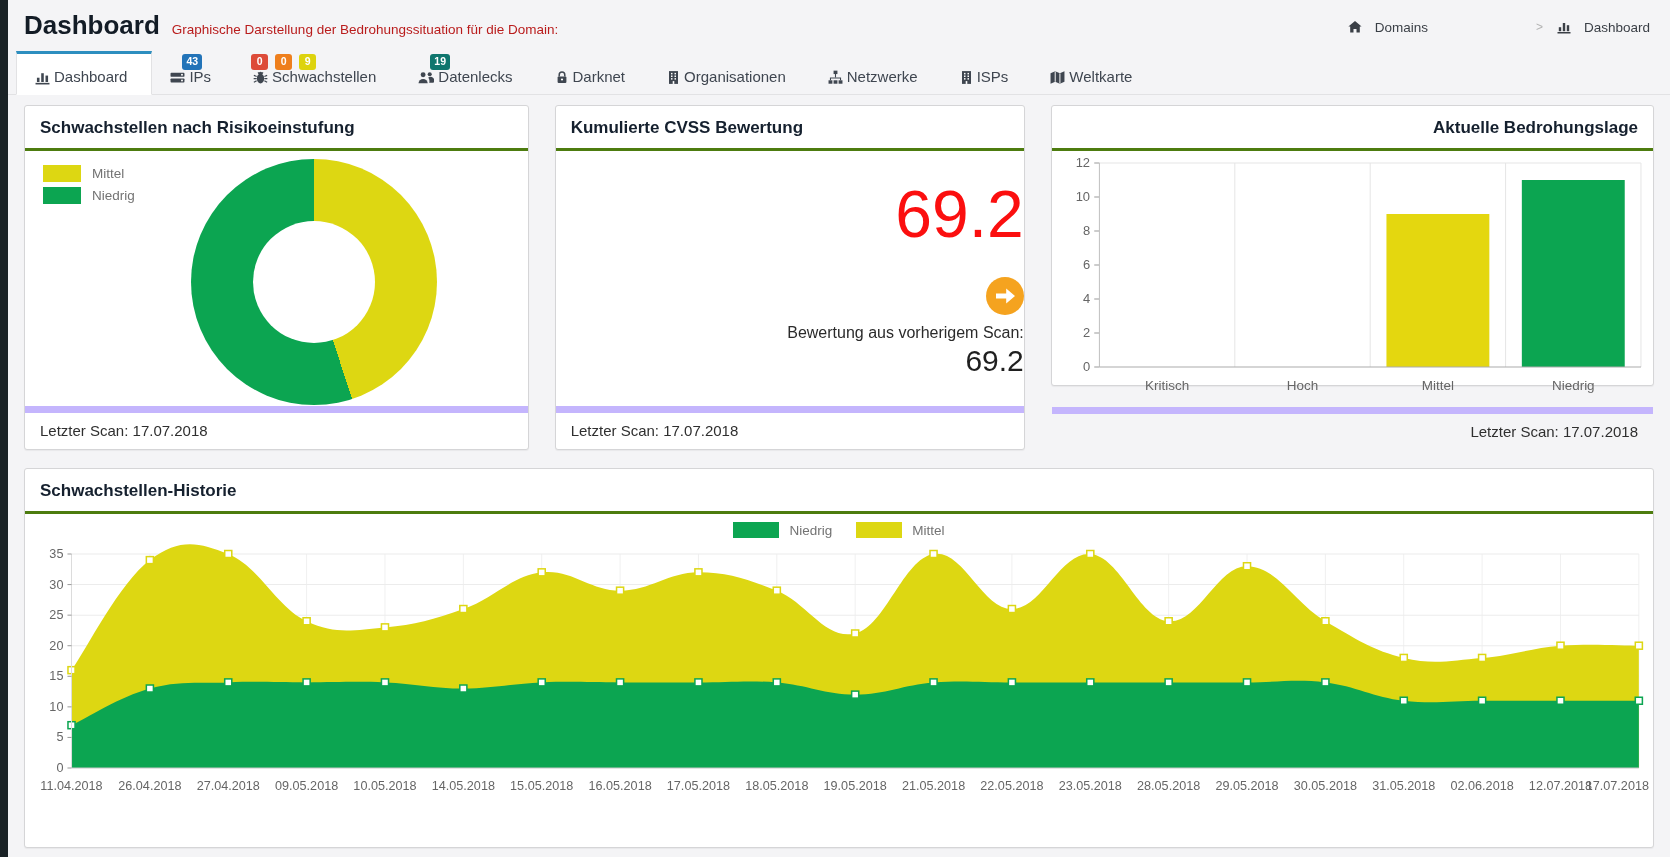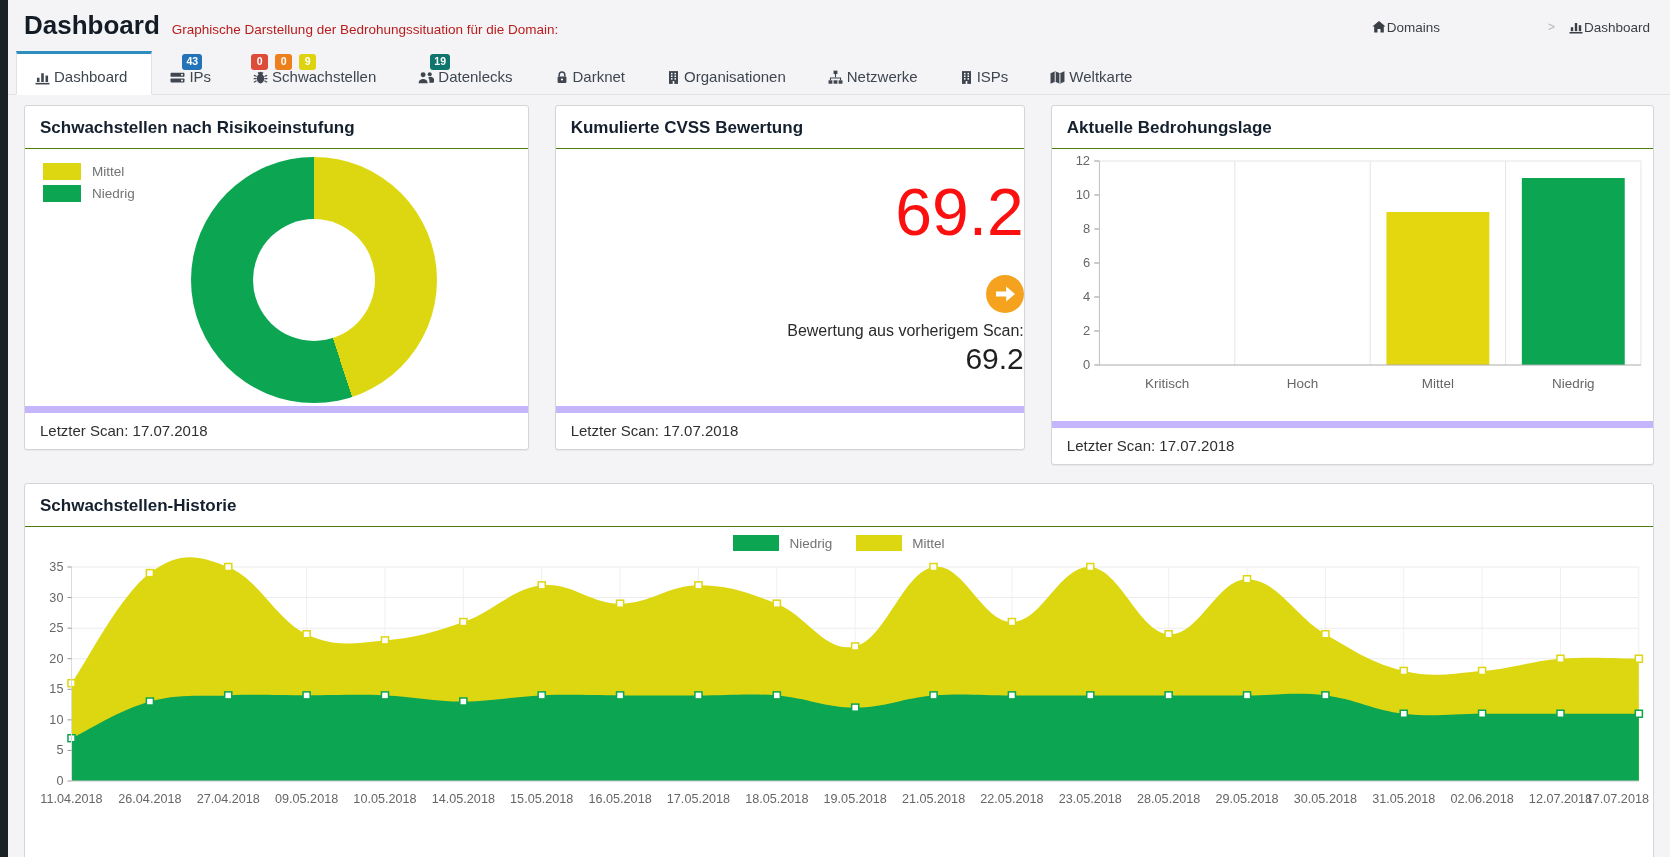--- a/index.html
+++ b/index.html
@@ -12,21 +12,21 @@
   }
   .side-strip { position:fixed; left:0; top:0; width:8px; height:100%; background:#1a2226; z-index:10; }
   .wrap { margin-left:8px; }
 
   
   .page-header { display:flex; align-items:baseline; justify-content:space-between; padding:10px 20px 4px 16px; }
   .ph-left { display:flex; align-items:baseline; gap:12px; }
   .page-title { margin:0; font-size:26px; font-weight:bold; color:#131c26; }
   .page-subtitle { font-size:13.5px; color:#b91c1c; }
   .breadcrumb { display:flex; align-items:center; font-size:13.5px; color:#3a3f46; }
-  .crumb { display:flex; align-items:center; gap:1px; cursor:pointer; }
+  .crumb { display:flex; align-items:center; gap:13px; cursor:pointer; }
   .crumb-sep { color:#b3b3b3; margin:0 14px 0 108px; font-size:12px; }
   .bc-icon svg { display:block; }
 
   
   .tabs { display:flex; align-items:stretch; margin:6px 0 0 0; padding-left:8px; border-bottom:1px solid #e2e2e4; height:44px; }
   .tab { position:relative; display:flex; align-items:flex-end; gap:4px; padding:0 24px 9px 18px;
          font-size:15px; color:#3f4650; cursor:pointer; }
   .tab.active { background:#fff; border:1px solid #e2e2e4; border-bottom-color:#fff; border-top:3px solid #2d8ebf; margin-bottom:-1px; }
   .ticon { display:inline-flex; align-items:flex-end; }
   .ticon svg { display:block; }
@@ -34,22 +34,22 @@
   .badges.badges-wide { left:16px; }
   .badge { min-width:17px; padding:1px 4px 2px; border-radius:3px; font-size:10.5px; font-weight:bold;
            color:#fff; text-align:center; line-height:1.2; }
 
   
   .row1 { display:flex; gap:26px; padding:10px 16px 0 16px; align-items:flex-start; }
   .card { background:#fff; border:1px solid #d5d5d7; border-radius:3px; box-shadow:0 1px 1px rgba(0,0,0,.05);
           display:flex; flex-direction:column; }
   .c1 { flex:1.02; height:345px; }
   .c2 { flex:0.95; height:345px; }
-  .c3 { flex:1.22; height:360px; }
-  .card-title { font-size:17px; font-weight:bold; color:#15202e; padding:12px 15px 10px; border-bottom:1px solid #4d7c0f; }
+  .c3 { flex:1.22; height:281px;text-align:right; }
+  .card-title { font-size:17px; font-weight:bold; color:#15202e; padding:12px 15px 10px; border-bottom:3px solid #4d7c0f; }
   .card-body { flex:1; position:relative; }
   .card-footer { border-top:7px solid #c4b5fd; padding:9px 15px 10px; font-size:15px; color:#2f2f2f; }
 
   
   .legend { position:absolute; top:14px; left:18px; display:flex; flex-direction:column; gap:5px; }
   .leg-item { display:flex; align-items:center; gap:11px; font-size:13.5px; color:#737373; cursor:pointer; }
   .leg-swatch { width:38px; height:17px; }
   .donut { position:absolute; top:8px; left:50%; transform:translateX(-50%) translateX(38px);
            width:246px; height:246px; border-radius:50%; }
   .donut::after { content:""; position:absolute; inset:62px; background:#fff; border-radius:50%; }

